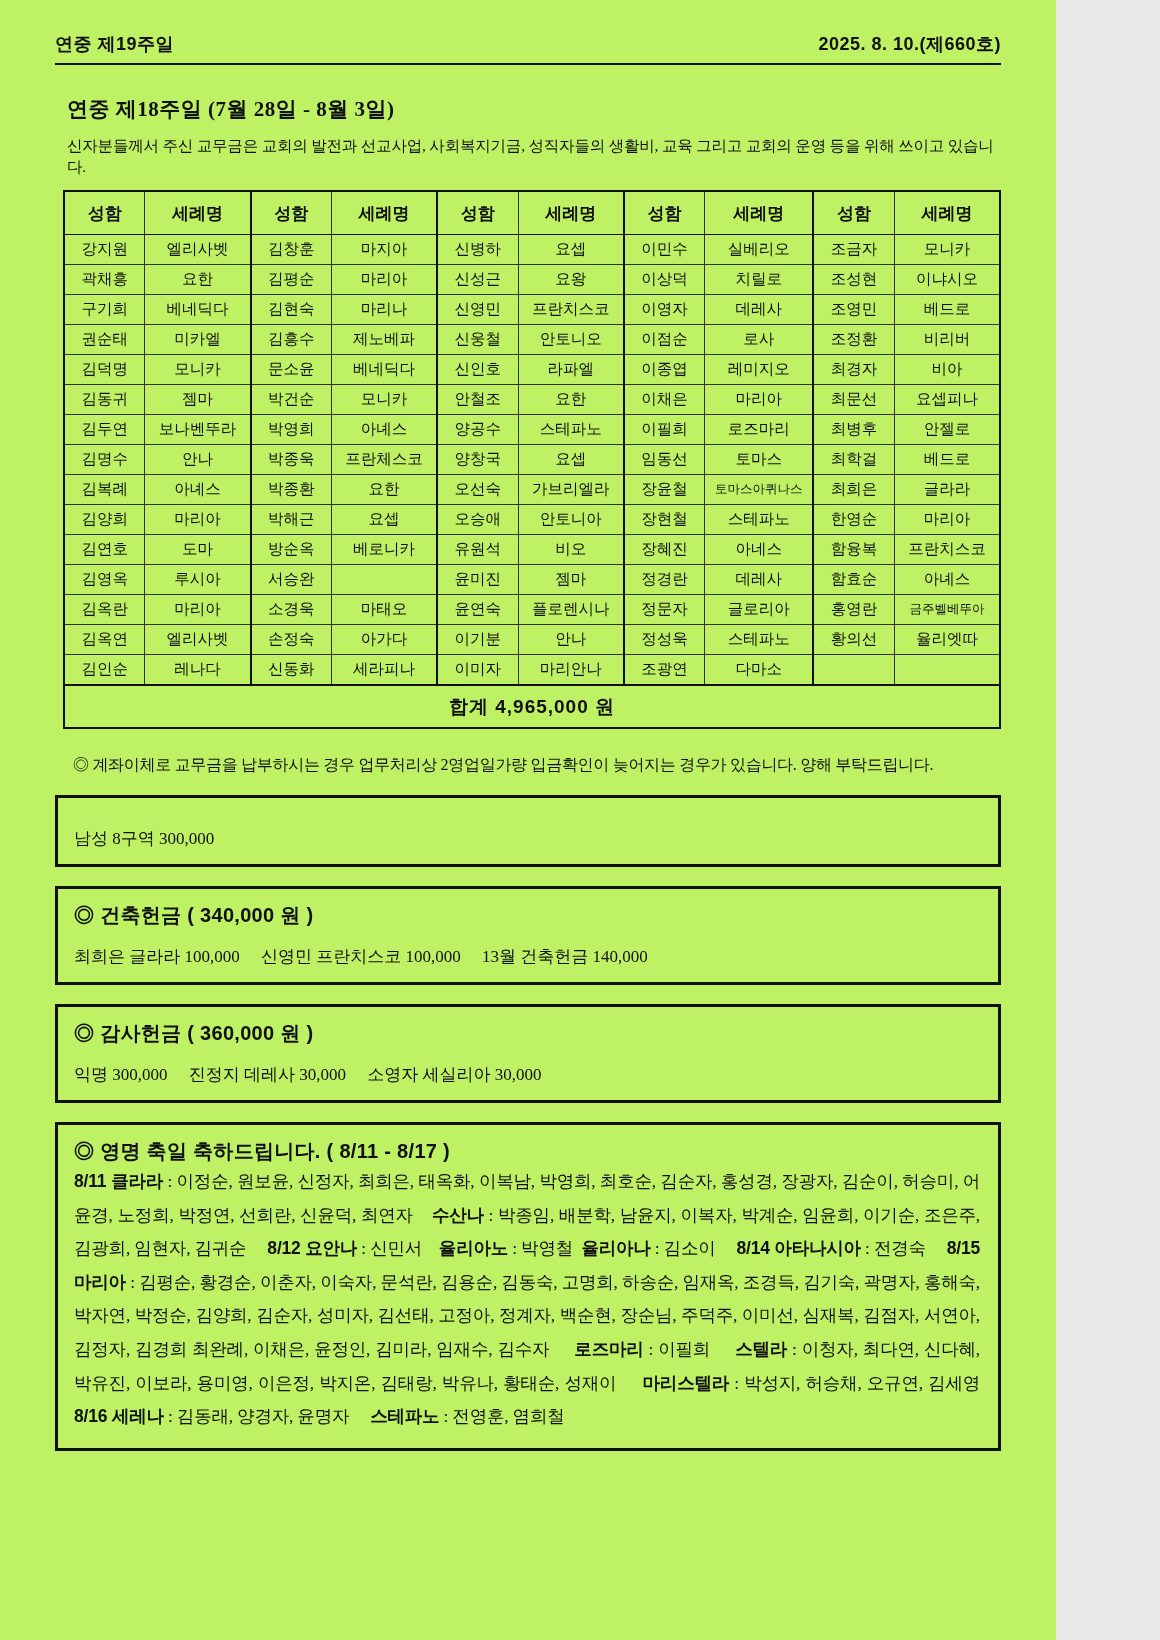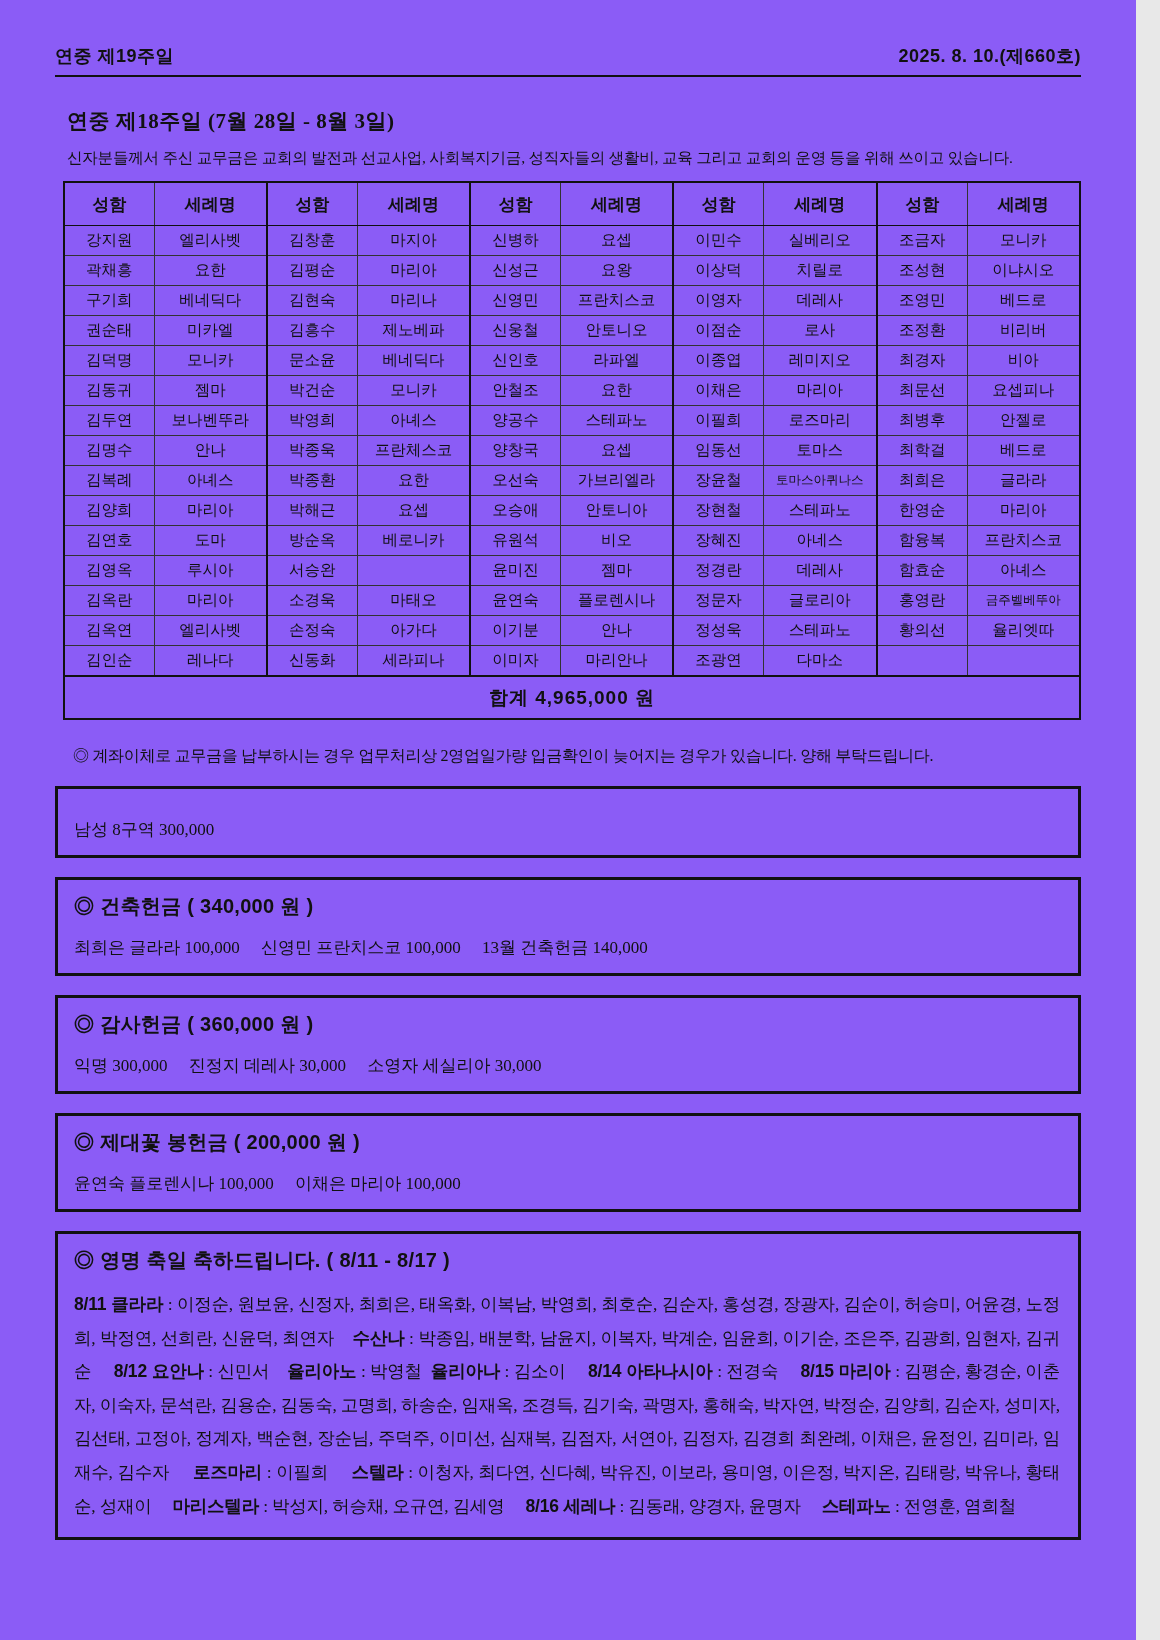--- a/index.html
+++ b/index.html
@@ -1,21 +1,21 @@
 <!DOCTYPE html>
 <html><head>
 <meta charset="utf-8">
 <style>
   html,body{margin:0;padding:0;background:#e8e8e8;}
   .page{
     position:relative;
-    width:1136px;height:1640px;
-    background:#8b5cf6;
+    width:1056px;height:1640px;
+    background:#bef264;
     box-sizing:border-box;
-    padding:44px 55px 30px 55px;
+    padding:32px 55px 30px 55px;
     font-family:"Liberation Serif", serif;
     color:#111;
     overflow:hidden;
   }
   
   .runhead{display:flex;justify-content:space-between;align-items:flex-end;
     font-family:"Liberation Sans", sans-serif;font-weight:bold;font-size:18px;letter-spacing:.5px;}
   .rule{border:none;border-top:2.2px solid #111;margin:7px 0 0 0;}
   
   .sec-title{margin:30px 0 0 12px;font-family:Liberation Serif, serif;
@@ -35,21 +35,21 @@
   table.offer td.small{font-size:12.5px;}
   tr.total td{border-top:2.5px solid #111;height:41px;
     font-family:"Liberation Sans", sans-serif;font-weight:bold;font-size:19px;letter-spacing:1px;}
   
   .notice{margin:26px 0 0 18px;font-size:16px;letter-spacing:-.3px;}
   
   .box{border:3px solid #111;margin-top:19px;padding:13px 18px 14px 16px;}
   .box-title{font-family:"Liberation Sans", sans-serif;font-weight:bold;font-size:20px;letter-spacing:.3px;}
   .box-content{margin-top:16px;font-size:17px;white-space:pre-wrap;}
   
-  .feast-para{margin-top:14px;font-size:17.5px;line-height:1.92;text-align:justify;
+  .feast-para{font-size:17.5px;line-height:1.92;text-align:justify;
     white-space:pre-wrap;letter-spacing:-.2px;}
   .feast-para b{font-family:"Liberation Sans", sans-serif;font-weight:bold;}
 </style>
 </head>
 <body>
 
 <div class="page">
 
   <div class="runhead">
     <span>연중 제19주일</span>
@@ -273,23 +273,19 @@
   <div class="box">
     <div class="box-title">◎  건축헌금 (  340,000  원  )</div>
     <div class="box-content">최희은 글라라 100,000     신영민 프란치스코 100,000     13월 건축헌금 140,000</div>
   </div>
 
   <div class="box">
     <div class="box-title">◎  감사헌금 (  360,000  원  )</div>
     <div class="box-content">익명 300,000     진정지 데레사 30,000     소영자 세실리아 30,000</div>
   </div>
 
-  <div class="box">
-    <div class="box-title">◎  제대꽃 봉헌금 (  200,000  원  )</div>
-    <div class="box-content">윤연숙 플로렌시나 100,000     이채은 마리아 100,000</div>
-  </div>
 
   <div class="box">
     <div class="box-title">◎  영명 축일 축하드립니다. (  8/11 - 8/17  )</div>
     <div class="feast-para"><b>8/11 클라라</b><span> : 이정순, 원보윤, 신정자, 최희은, 태옥화, 이복남, 박영희, 최호순, 김순자, 홍성경, 장광자, 김순이, 허승미, 어윤경, 노정희, 박정연, 선희란, 신윤덕, 최연자    </span><b>수산나</b><span> : 박종임, 배분학, 남윤지, 이복자, 박계순, 임윤희, 이기순, 조은주, 김광희, 임현자, 김귀순     </span><b>8/12 요안나</b><span> : 신민서    </span><b>율리아노</b><span> : 박영철  </span><b>율리아나</b><span> : 김소이     </span><b>8/14 아타나시아</b><span> : 전경숙     </span><b>8/15 마리아</b><span> : 김평순, 황경순, 이춘자, 이숙자, 문석란, 김용순, 김동숙, 고명희, 하송순, 임재옥, 조경득, 김기숙, 곽명자, 홍해숙, 박자연, 박정순, 김양희, 김순자, 성미자, 김선태, 고정아, 정계자, 백순현, 장순님, 주덕주, 이미선, 심재복, 김점자, 서연아, 김정자, 김경희 최완례, 이채은, 윤정인, 김미라, 임재수, 김수자     </span><b>로즈마리</b><span> : 이필희     </span><b>스텔라</b><span> : 이청자, 최다연, 신다혜, 박유진, 이보라, 용미영, 이은정, 박지온, 김태랑, 박유나, 황태순, 성재이     </span><b>마리스텔라</b><span> : 박성지, 허승채, 오규연, 김세영     </span><b>8/16 세레나</b><span> : 김동래, 양경자, 윤명자     </span><b>스테파노</b><span> : 전영훈, 염희철</span></div>
   </div>
 
 </div>
 
 </body></html>

